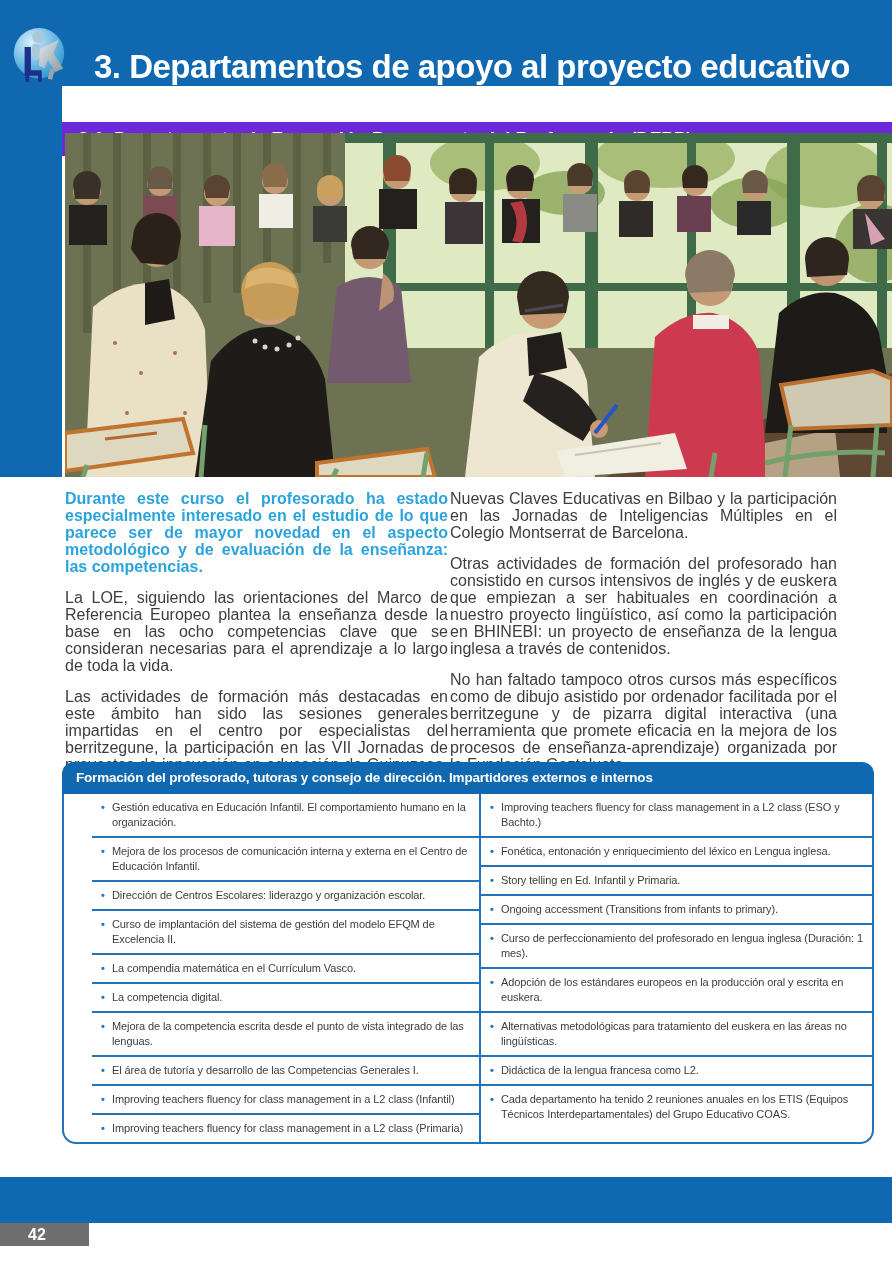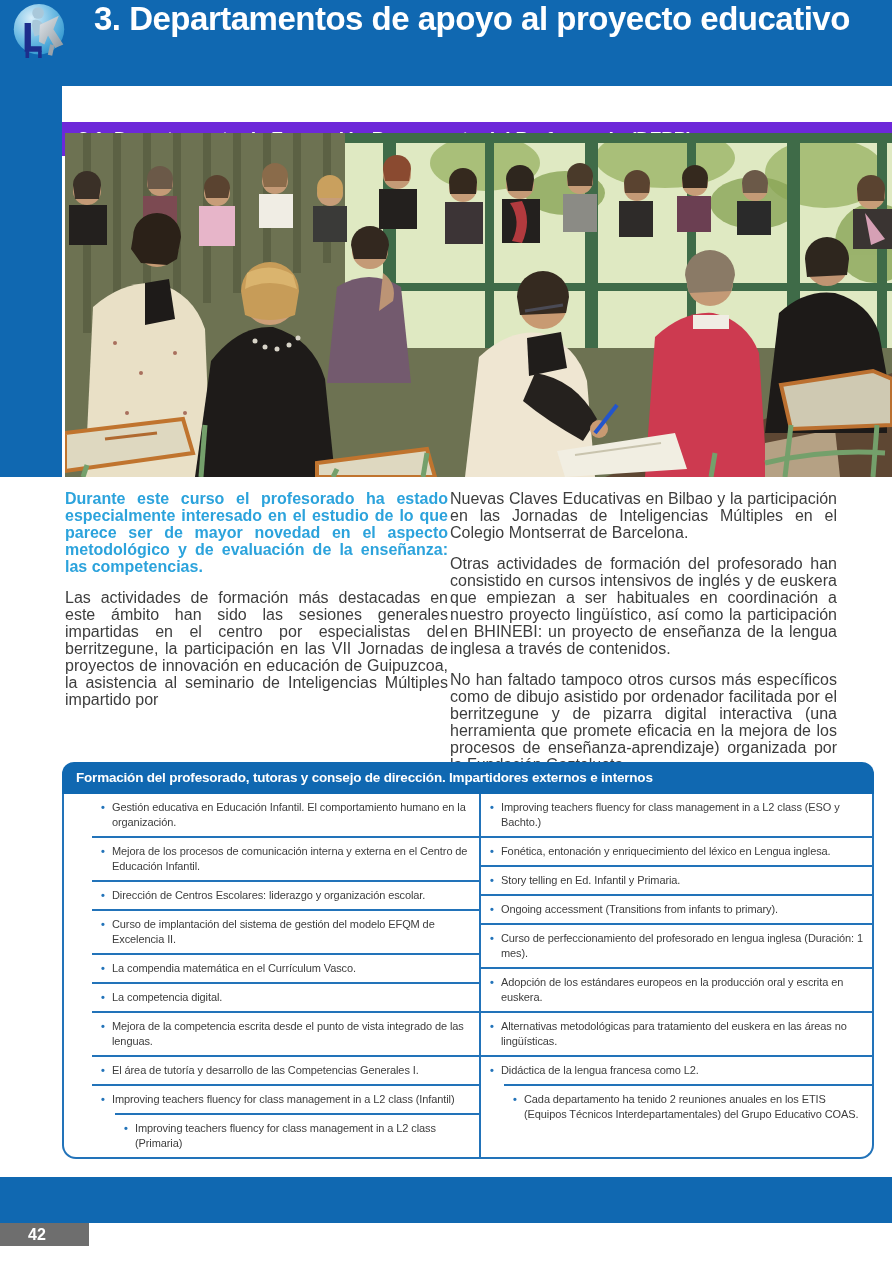--- a/index.html
+++ b/index.html
@@ -3,21 +3,21 @@
 <meta charset="utf-8">
 <style>
   html,body{margin:0;padding:0;background:#ffffff;}
   .page{
     position:relative;width:892px;height:1263px;background:#ffffff;
     font-family:"Liberation Sans",sans-serif;overflow:hidden;
   }
   
   .header{
     position:absolute;left:0;top:0;width:892px;height:86px;
-    background:#1068b1;display:flex;align-items:flex-start;
+    background:#1068b1;display:flex;align-items:flex-end;
   }
   .logo{margin-left:12px;width:54px;height:62px;flex:0 0 auto;}
   .page-title{
     margin-left:28px;color:#ffffff;font-size:33px;font-weight:bold;
     letter-spacing:-0.5px;white-space:nowrap;
   }
   
   .left-band{position:absolute;left:0;top:86px;width:62px;height:391px;background:#1068b1;}
   
   .section-bar{
@@ -49,21 +49,21 @@
     border-radius:0 0 14px 14px;overflow:hidden;
   }
   .tcol{display:flex;flex-direction:column;}
   .tcol-left{width:387px;flex:0 0 auto;border-right:2px solid #2273b9;padding-left:28px;}
   .tcol-right{flex:1 1 auto;}
   .cell{
     position:relative;padding:6px 8px 6px 20px;font-size:11px;line-height:15px;
     color:#3d3d3d;letter-spacing:-0.1px;border-top:2px solid #2273b9;
   }
   .cell:first-child{border-top:none;}
-  .cell:last-child{flex:1 0 auto;margin-left:23px;}
+  .cell:last-child{flex:1 0 auto;}
   .cell::before{content:"\2022";position:absolute;left:9px;top:6px;color:#2273b9;font-weight:bold;}
   
   .bottom-bar{position:absolute;left:0;top:1177px;width:892px;height:46px;background:#1068b1;}
   .page-num-box{
     position:absolute;left:0;top:1223px;width:89px;height:23px;background:#6e6e6e;
     color:#ffffff;font-weight:bold;font-size:16px;line-height:23px;padding-left:28px;
     box-sizing:border-box;
   }
 </style>
 </head>
@@ -262,20 +262,21 @@
           <line x1="650" y1="320" x2="646" y2="344"></line>
           <path d="M700 330 q60 -14 120 -10"></path>
         </g>
       </g>
     </svg>
   </div>
 
   <div class="columns">
     <div class="col-left">
       <p class="lead">Durante este curso el profesorado ha estado especialmente interesado en el estudio de lo que parece ser de mayor novedad en el aspecto metodológico y de evaluación de la enseñanza: las competencias.</p>
+      <p>La LOE, siguiendo las orientaciones del Marco de Referencia Europeo plantea la enseñanza desde la base en las ocho competencias clave que se consideran necesarias para el aprendizaje a lo largo de toda la vida.</p>
       <p>Las actividades de formación más destacadas en este ámbito han sido las sesiones generales impartidas en el centro por especialistas del berritzegune, la participación en las VII Jornadas de proyectos de innovación en educación de Guipuzcoa, la asistencia al seminario de Inteligencias Múltiples impartido por</p>
     </div>
     <div class="col-right">
       <p>Nuevas Claves Educativas en Bilbao y la participación en las Jornadas de Inteligencias Múltiples en el Colegio Montserrat de Barcelona.</p>
       <p>Otras actividades de formación del profesorado han consistido en cursos intensivos de inglés y de euskera que empiezan a ser habituales en coordinación a nuestro proyecto lingüístico, así como la participación en BHINEBI: un proyecto de enseñanza de la lengua inglesa a través de contenidos.</p>
       <p>No han faltado tampoco otros cursos más específicos como de dibujo asistido por ordenador facilitada por el berritzegune y de pizarra digital interactiva (una herramienta que promete eficacia en la mejora de los procesos de enseñanza-aprendizaje) organizada por la Fundación Gaztelueta.</p>
     </div>
   </div>
 
   <div class="table">

